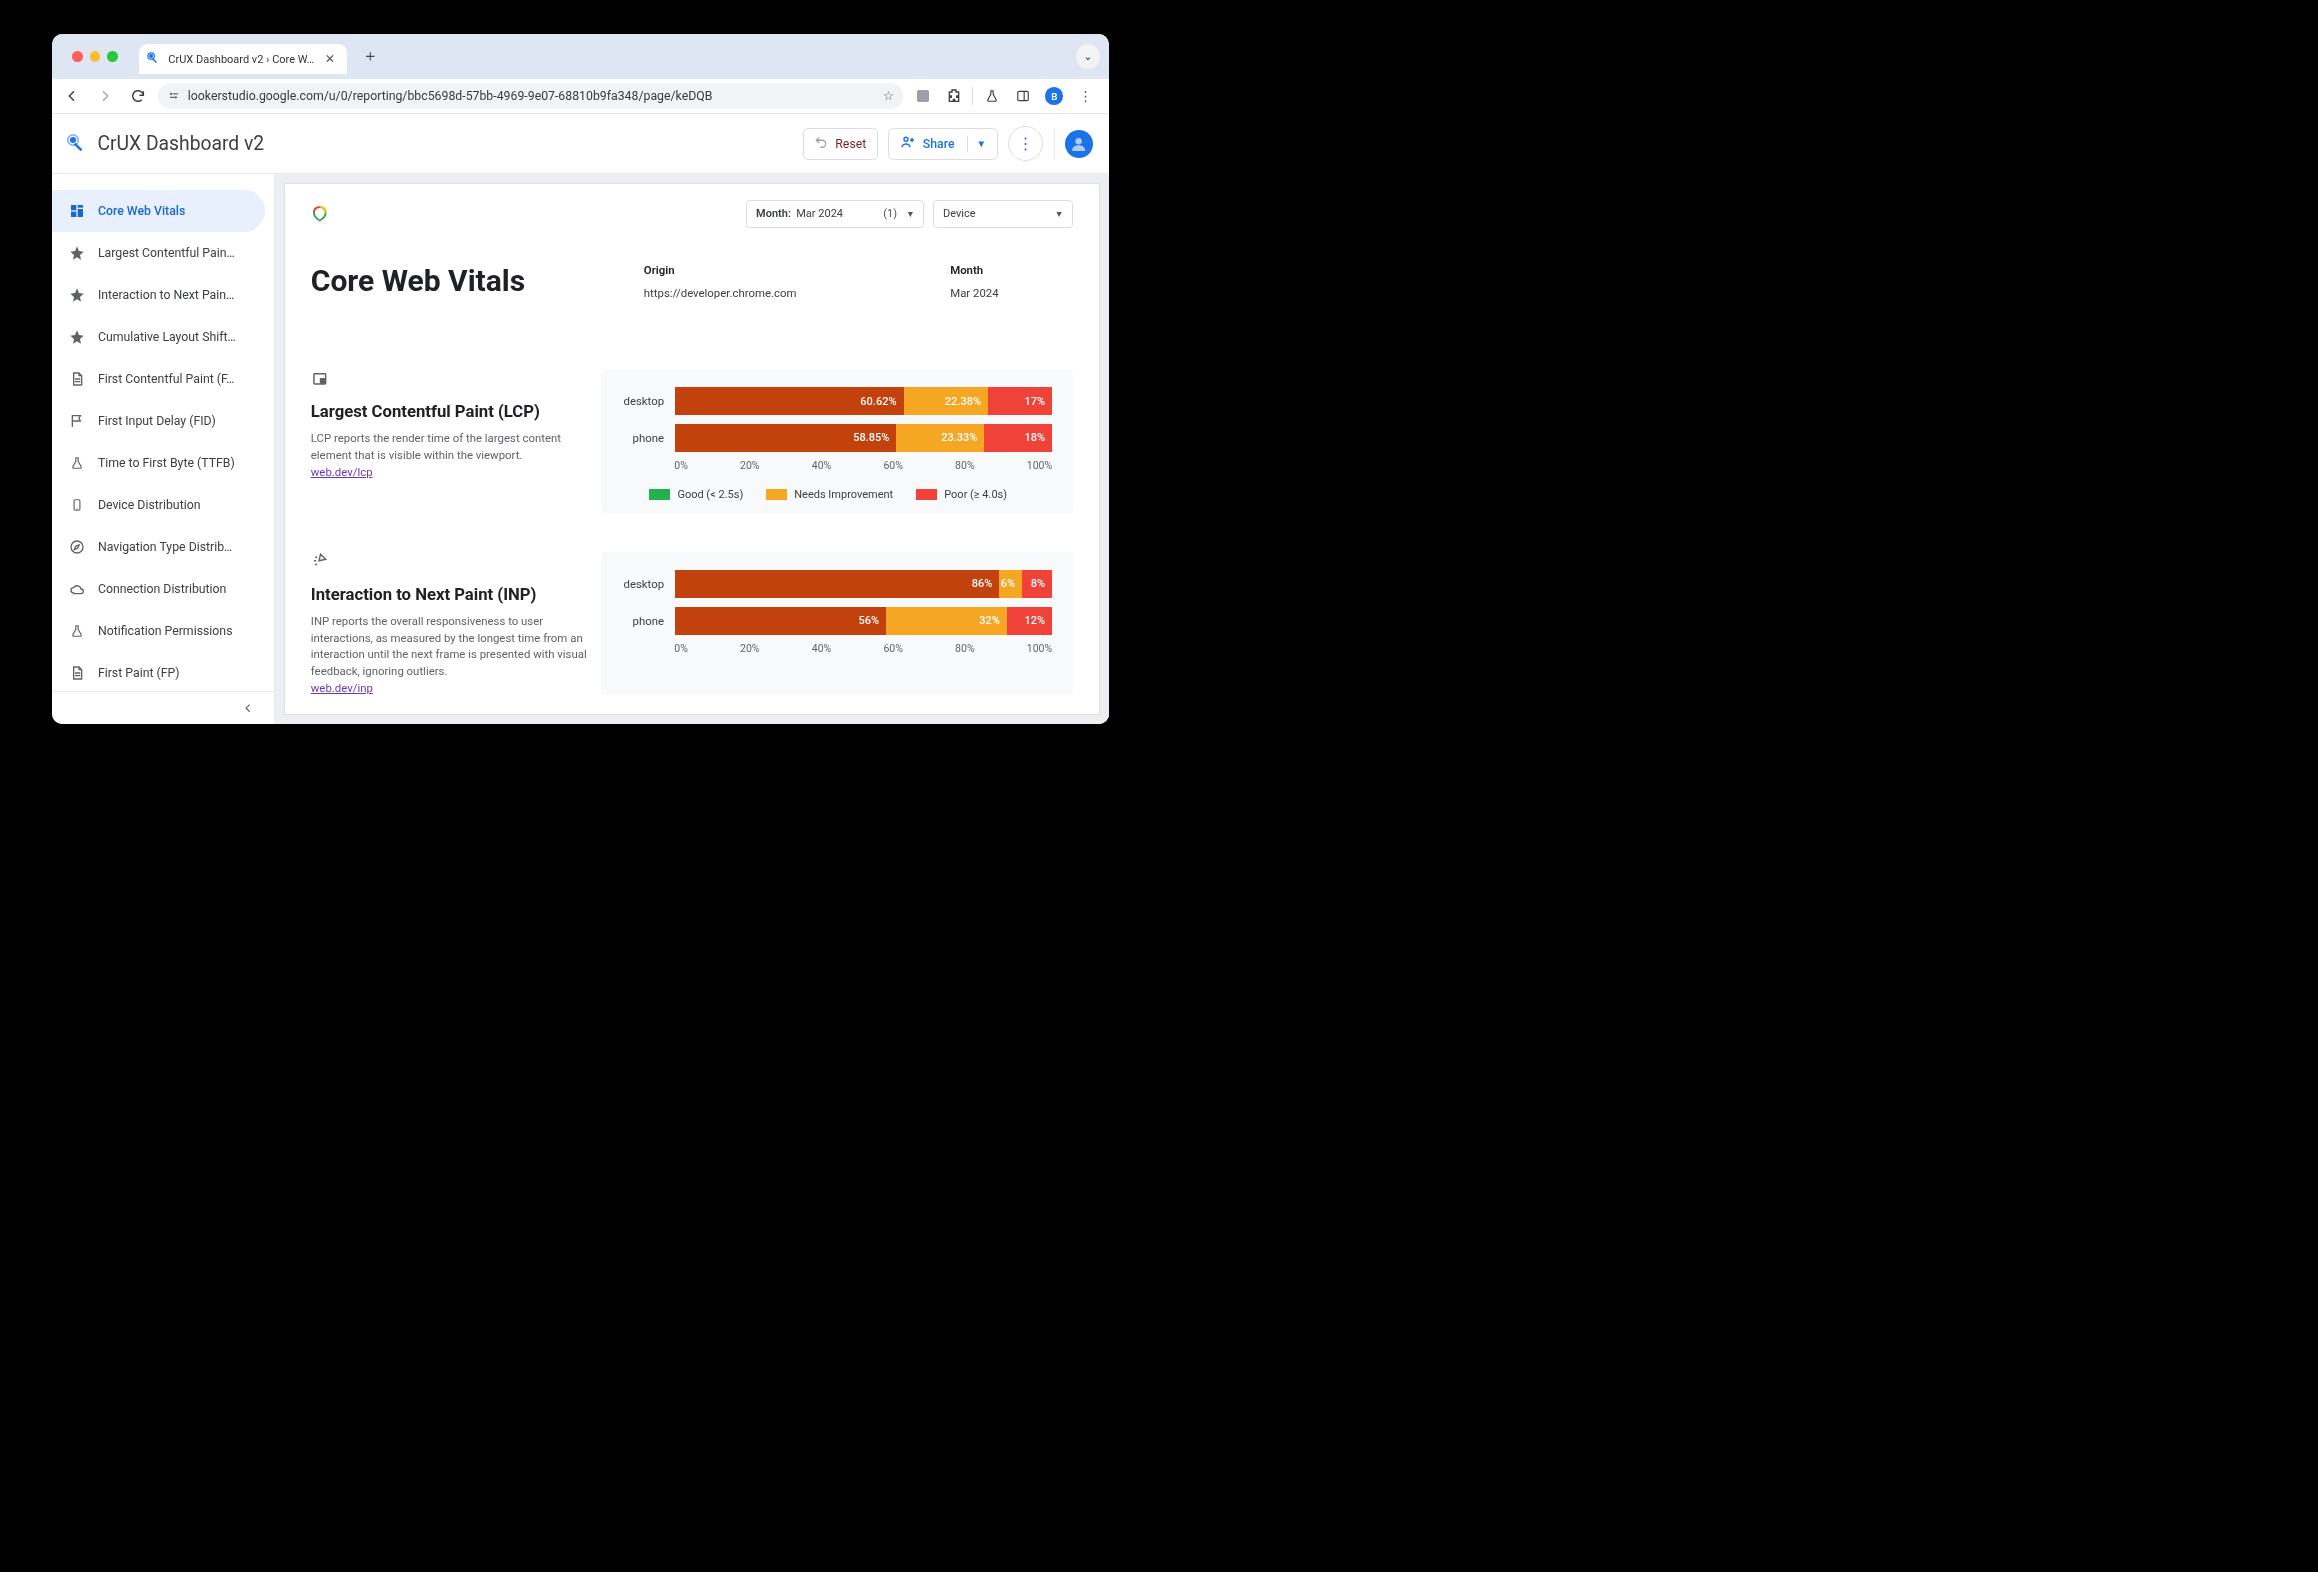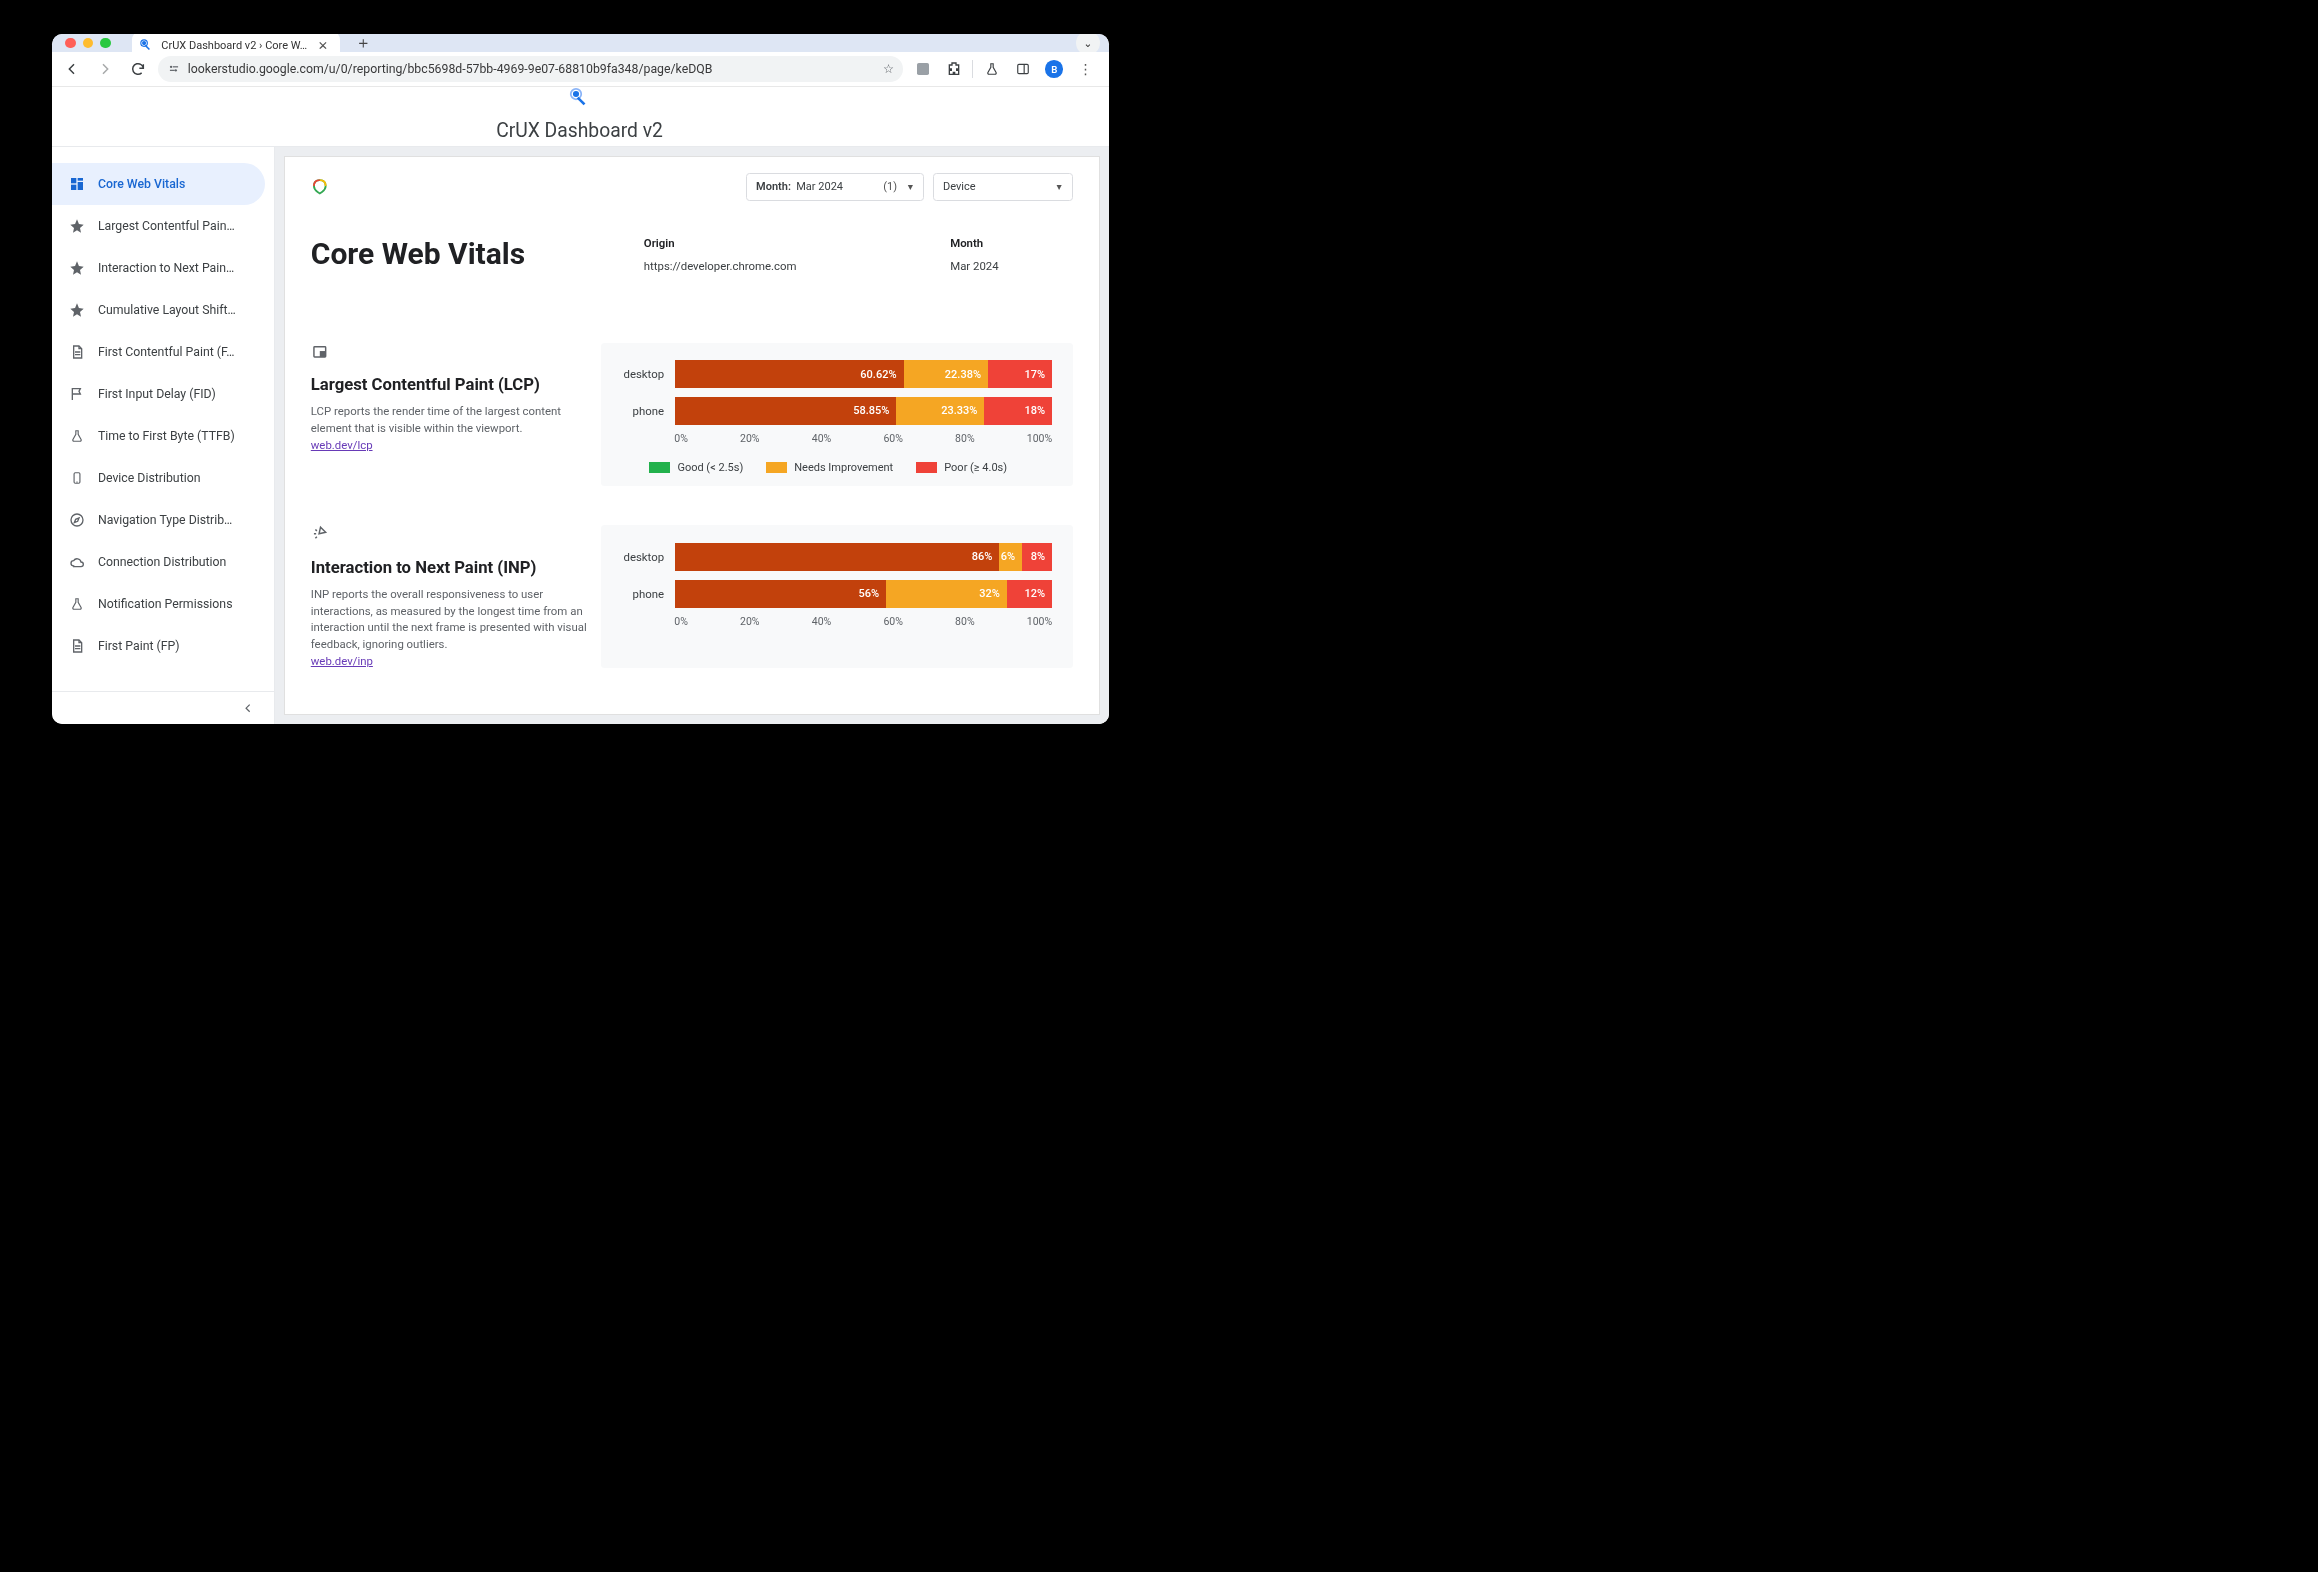--- a/index.html
+++ b/index.html
@@ -18,25 +18,25 @@
     height: 690px;
     background: #fff;
     border-radius: 10.5px;
     overflow: hidden;
     box-shadow: 0 8.8px 35px rgba(0,0,0,.35);
     display: flex;
     flex-direction: column;
   }
   
   .titlebar {
-    height: 18px;
+    height: 45px;
     background: #dee6f4;
     display: flex;
     align-items: center;
-    padding-left: 13px;
+    padding-left: 20px;
   }
   .traffic {
     display: flex; gap: 7px; margin-right: 21px;
   }
   .dot { width: 10.5px; height: 10.5px; border-radius: 50%; }
   .dot.red { background:#ff5f57; } .dot.yellow{background:#febc2e;} .dot.green{background:#28c840;}
   .tab {
     display: flex; align-items: center;
     background: #fff;
     height: 30px;
@@ -71,21 +71,21 @@
     padding:0 8.8px; gap:7px; font-size:12.3px; color:#39393a;
   }
   .omni .lock{ color:#5f6368; font-size:11.4px; }
   .omni .star{ margin-left:auto; color:#5f6368; }
   .tool-icons{ display:flex; gap:5.3px; align-items:center; padding-right:3.5px; }
   .sq{ width:12.3px;height:12.3px;background:#9aa0a6;border-radius:1.8px;}
   .avatar-b{ width:17.6px;height:17.6px;border-radius:50%;background:#1a73e8;color:#fff;display:flex;align-items:center;justify-content:center;font-size:9.7px;font-weight:600;}
   
   .app-header{
     height: 60px; border-bottom:0.9px solid #e8eaed; display:flex; align-items:center;
-    padding: 0 16px 0 14px; gap:10.5px;flex-direction:column;
+    padding: 0 16px 0 14px; gap:10.5px;
   }
   .ls-logo{
     width:21px;height:21px;
   }
   .app-title{ font-size:19.3px; color:#3c4043; font-weight:400; }
   .app-header-right{ margin-left:auto; display:flex; align-items:center; gap:10.5px; }
   .btn{
     height:32px; border:0.9px solid #dadce0; border-radius:5.3px; background:#fff; display:flex;align-items:center;
     padding:0 10.5px; font-size:12.3px; gap:7px;
   }

